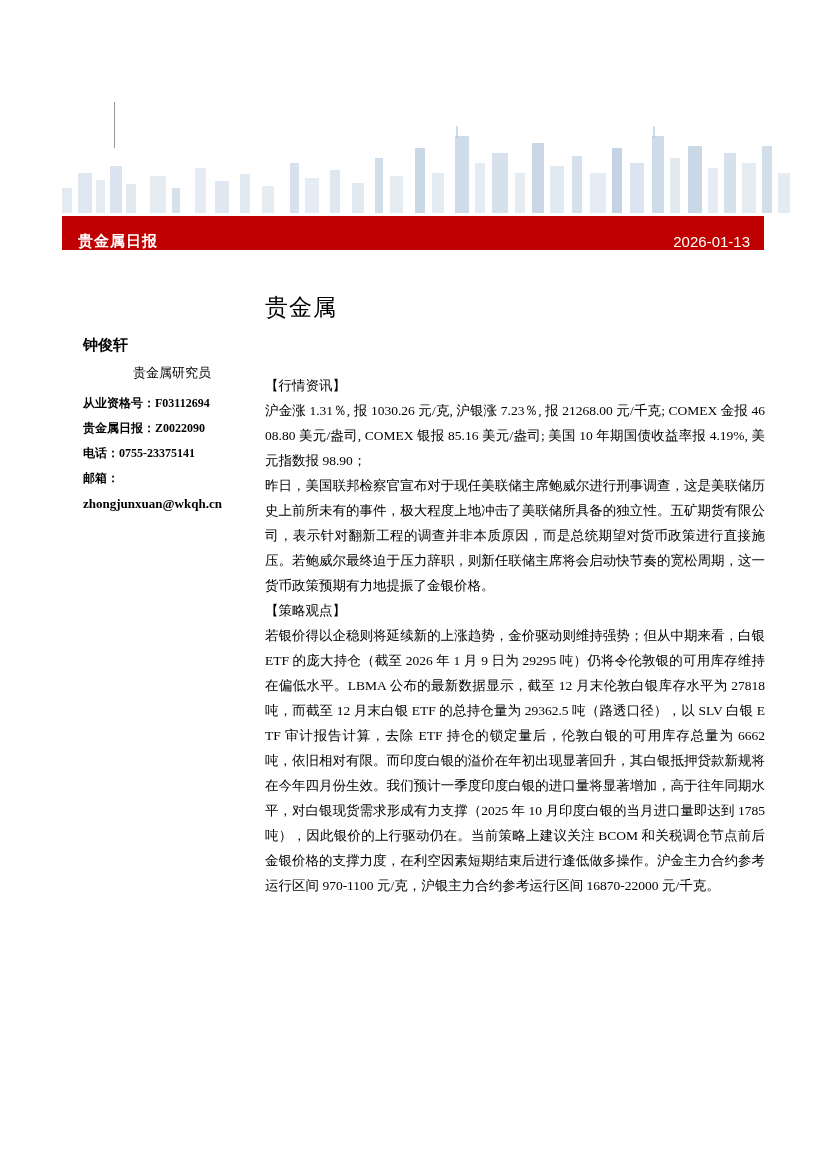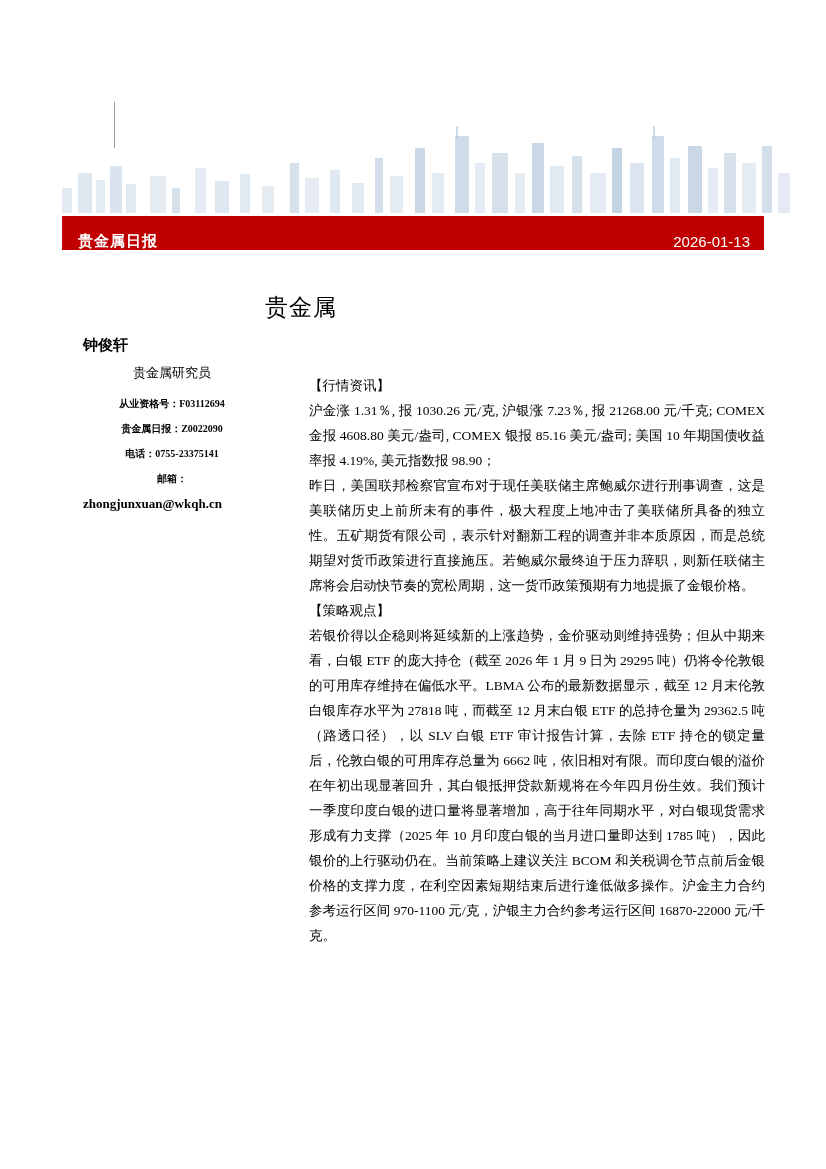--- a/index.html
+++ b/index.html
@@ -43,27 +43,27 @@
     display: flex; align-items: center; justify-content: space-between;
     padding: 16px 14px 0 16px; z-index: 3;
   }
   .banner-title { font-size: 15px; font-weight: 700; letter-spacing: 1px; }
   .banner-date { font-size: 15px; font-weight: 400; font-family: "Liberation Sans", "DejaVu Sans", sans-serif; }
 
   
   .sidebar { position: absolute; top: 333px; left: 83px; width: 178px; }
   .analyst-name { font-size: 15px; font-weight: 700; line-height: 24px; margin-bottom: 4px; }
   .analyst-title { font-size: 13px; line-height: 24px; margin-bottom: 6px; text-align: center; }
-  .analyst-line { font-size: 10px; font-weight: 700; line-height: 25px; white-space: nowrap; text-align: center; }
+  .analyst-line { font-size: 12px; font-weight: 700; line-height: 25px; white-space: nowrap; }
   .analyst-email { font-size: 13px; font-weight: 700; line-height: 25px; color: #000000; text-decoration: none; display: block; }
 
   
   .main { position: absolute; top: 292px; left: 265px; width: 500px; }
   .main-title { font-size: 23px; font-weight: 400; text-align: left; letter-spacing: 1px; }
-  .body-text { margin-top: 50px; margin-left: 44px; }
+  .body-text { margin-top: 50px; }
   .section-heading { font-size: 13.5px; line-height: 25px; }
   .body-text p {
     font-size: 13.5px; line-height: 25px;
     text-align: justify; text-justify: inter-ideograph;
     word-break: break-all;
   }
 </style>
 </head>
 <body>
 

